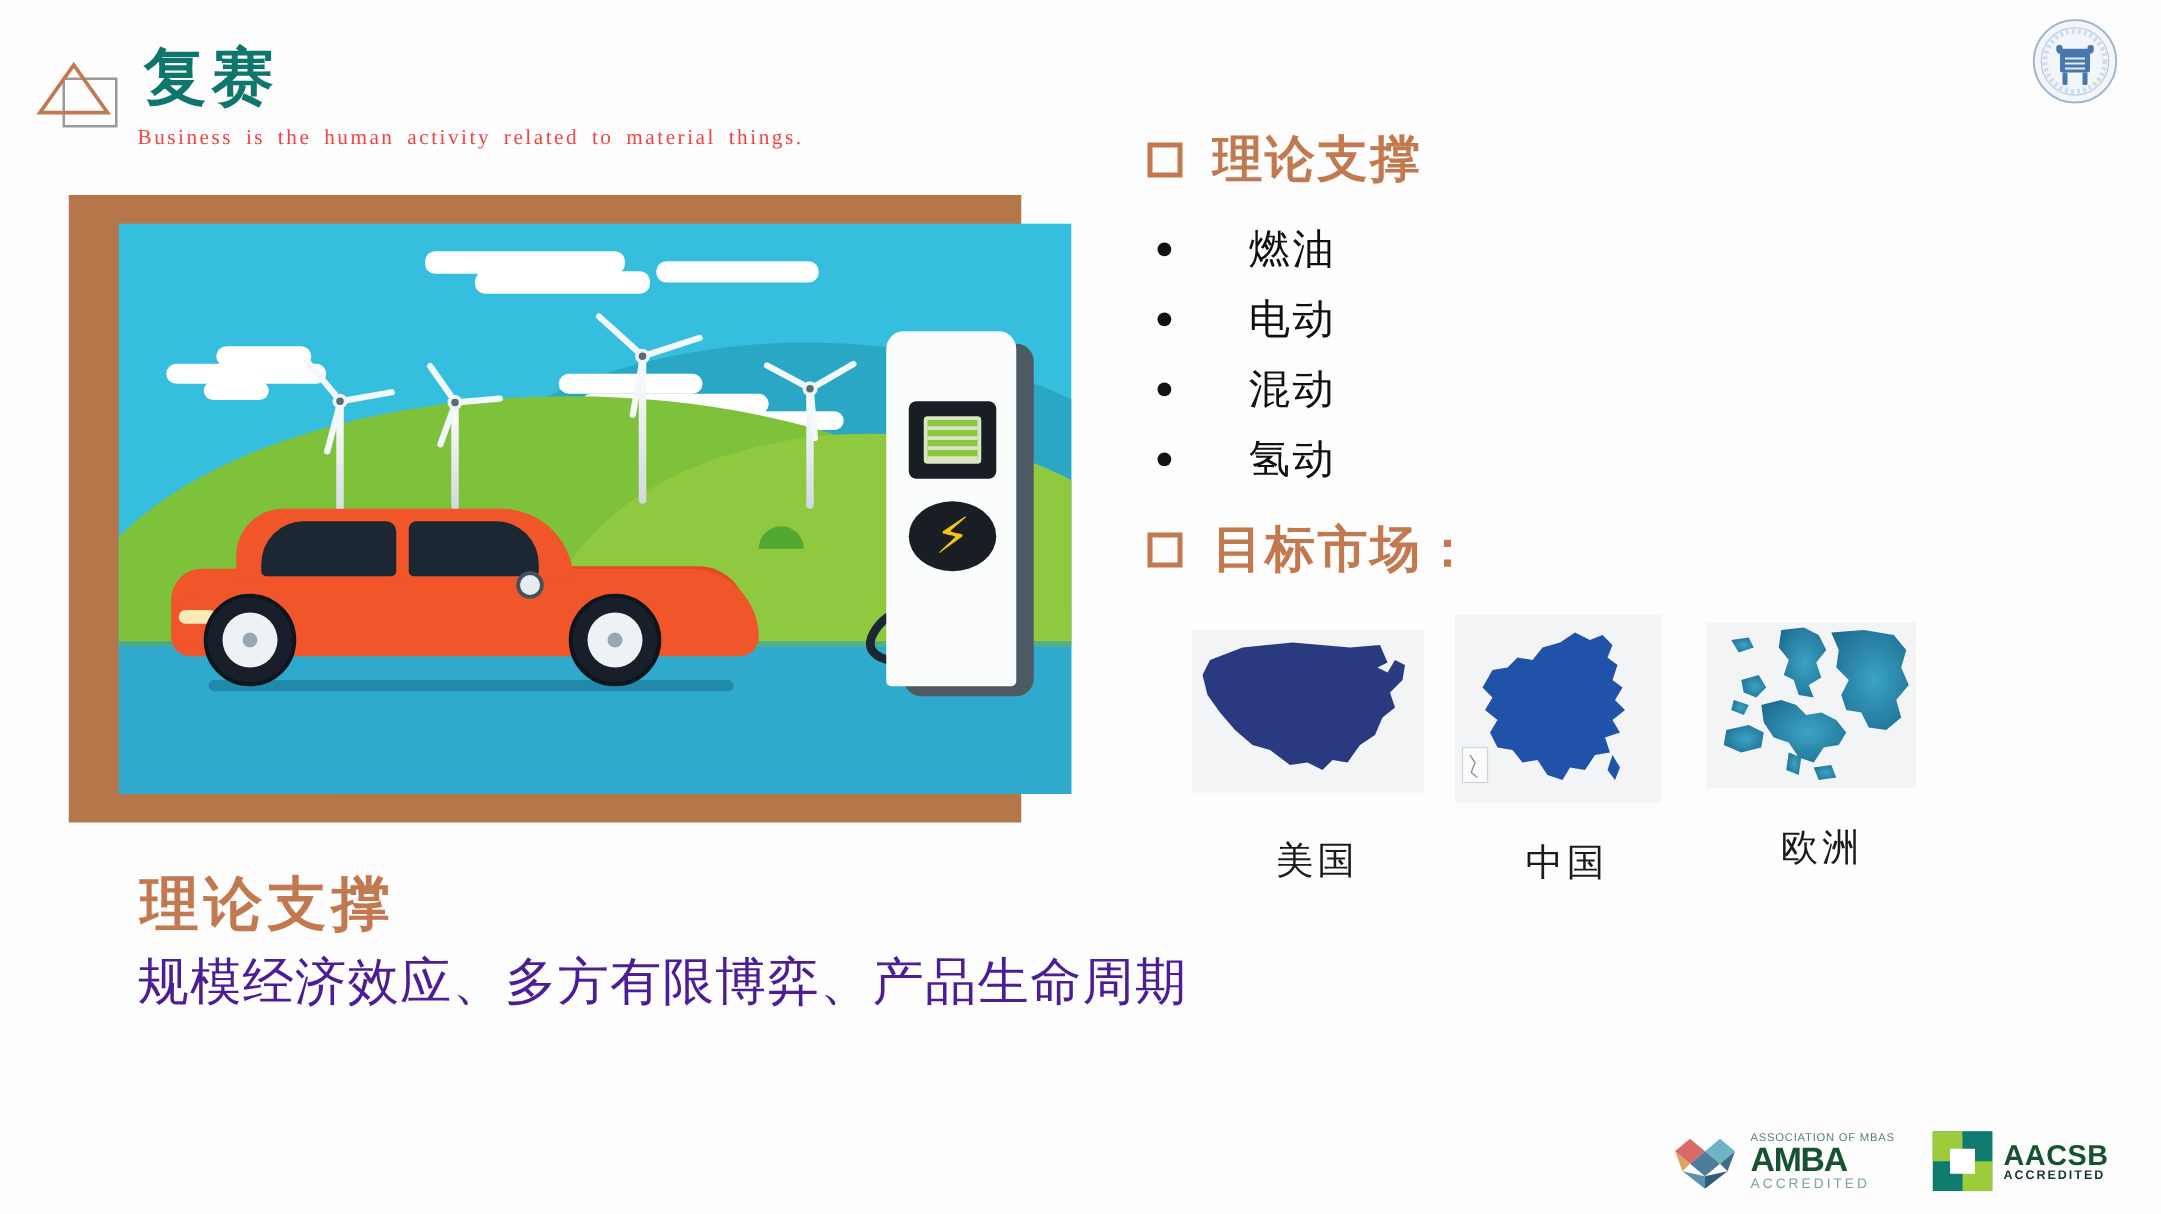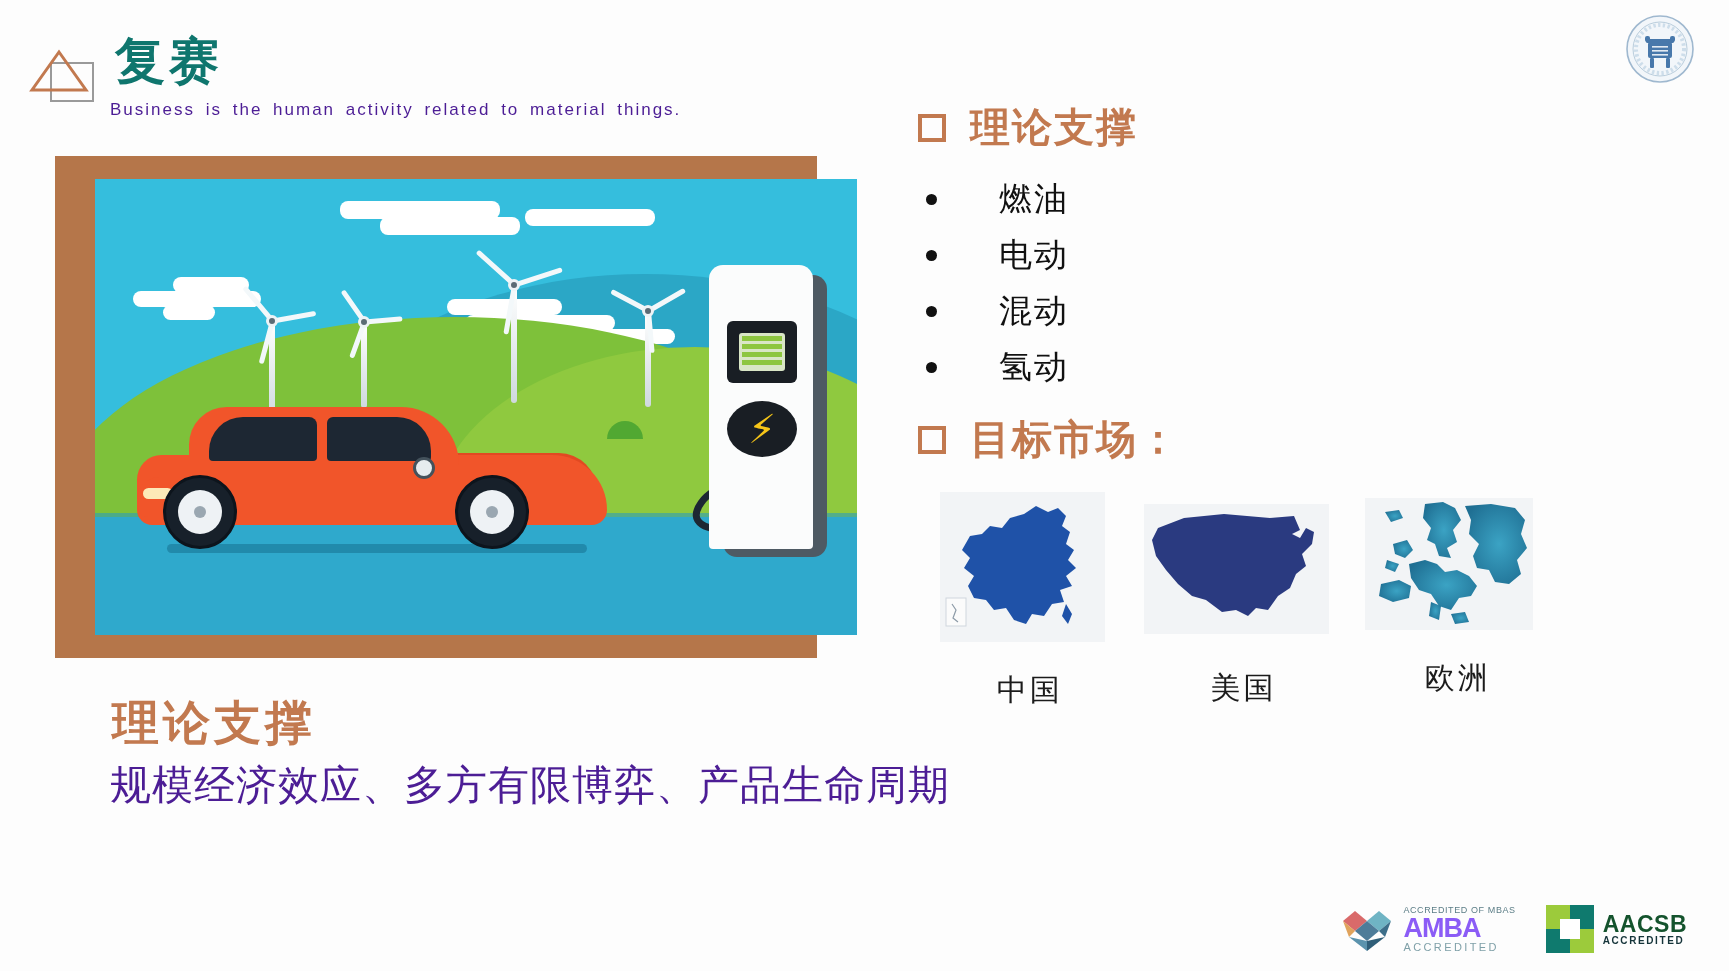--- a/index.html
+++ b/index.html
@@ -20,23 +20,23 @@
   .hdr-icon .tri-svg { position: absolute; left: 2px; top: 12px; }
 
   .page-title {
     position: absolute; left: 115px; top: 36px;
     font-size: 50px; font-weight: 700; letter-spacing: 4px;
     color: #0f766e; line-height: 1.0;
     font-family: "DejaVu Sans", "Liberation Sans", sans-serif;
   }
   .page-sub {
     position: absolute; left: 110px; top: 100px;
-    font-size: 17px; color: #4c1d95; letter-spacing: 2.0px;
+    font-size: 17px; color: #ef4444; letter-spacing: 2.0px;
     word-spacing: 4px;
-    font-family: Liberation Sans, sans-serif;
+    font-family: Liberation Serif, serif;
   }
 
   
   .seal { position: absolute; right: 32px; top: 12px; width: 74px; height: 74px; }
 
   
   .illus-frame {
     position: absolute; left: 55px; top: 156px; width: 762px; height: 502px;
     background: #b5764a;
   }
@@ -180,21 +180,21 @@
     position: absolute; left: 110px; top: 758px;
     font-size: 41px; color: #4c1d95; letter-spacing: 1px; font-weight: 500;
     font-family: "DejaVu Sans", "Liberation Sans", sans-serif;
   }
 
   
   .accred { position: absolute; right: 42px; bottom: 18px; display: flex; align-items: center; gap: 30px; }
   .amba { display: flex; align-items: center; gap: 6px; }
   .amba-txt { line-height: 1; }
   .amba-assoc { font-size: 9px; letter-spacing: .6px; color: #5b7d86; display:block; }
-  .amba-main { font-size: 27px; font-weight: 700; color: #8b5cf6; letter-spacing: -1px; display:block; }
+  .amba-main { font-size: 27px; font-weight: 700; color: #14532d; letter-spacing: -1px; display:block; }
   .amba-acc { font-size: 11px; letter-spacing: 2.4px; color: #7fa0a8; display:block; }
   .aacsb { display: flex; align-items: center; gap: 9px; }
   .aacsb-txt { line-height: 1.05; }
   .aacsb-main { font-size: 23px; font-weight: 700; color: #14532d; letter-spacing: .5px; display:block; }
   .aacsb-acc { font-size: 10px; letter-spacing: 1.6px; color: #15343a; font-weight: 700; display:block; }
 </style>
 </head>
 <body>
 
 <div class="slide">
@@ -346,45 +346,45 @@
 
   <div class="sec" style="left:918px; top:412px;">
     <div class="sec-head">
       <div class="marker"></div>
       <div class="sec-title">目标市场：</div>
     </div>
   </div>
 
   <div class="maps">
 
+    <div class="map-card" style="width:200px; margin-left:24px;">
+      <div class="plate" style="width:185px; height:130px; margin-top:12px;">
+        <svg viewBox="0 0 185 130" width="185" height="130">
+          <path d="M14,24 L40,14 L80,10 L126,14 L150,12 L156,26 L148,30 L156,34 L162,24
+                   L170,28 L168,40 L158,50 L162,62 L152,70 L146,84 L134,92 L124,106
+                   L112,104 L104,112 L92,106 L78,108 L62,96 L48,92 L34,80 L22,66
+                   L12,52 L8,36 Z" fill="#2a3a80"></path>
+        </svg>
+      </div>
+      <div class="map-label" style="top:176px;">美国</div>
+    </div>
+
     <div class="map-card" style="width:180px; margin-left:10px;">
       <div class="plate" style="width:165px; height:150px;">
         <svg viewBox="0 0 165 150" width="165" height="150">
           <path d="M22,58 L30,44 L42,42 L50,34 L62,36 L70,26 L84,22 L96,14 L108,20 L118,16
                    L126,24 L122,34 L130,40 L126,52 L134,58 L128,68 L136,76 L126,84 L132,94
                    L120,98 L124,110 L112,112 L104,124 L92,122 L86,132 L74,128 L66,116
                    L54,118 L46,108 L34,106 L28,94 L34,84 L24,76 L30,66 Z" fill="#1f52a8"></path>
           <rect x="6" y="106" width="20" height="28" fill="#fbfbfb" stroke="#cfd6dd" stroke-width="1"></rect>
           <path d="M12,112 L16,118 L13,126 L18,130" stroke="#8c9aa7" stroke-width="1.2" fill="none"></path>
           <path d="M126,112 L132,122 L128,132 L122,124 Z" fill="#1f52a8"></path>
         </svg>
       </div>
       <div class="map-label" style="top:178px;">中国</div>
-    </div>
-
-    <div class="map-card" style="width:200px; margin-left:24px;">
-      <div class="plate" style="width:185px; height:130px; margin-top:12px;">
-        <svg viewBox="0 0 185 130" width="185" height="130">
-          <path d="M14,24 L40,14 L80,10 L126,14 L150,12 L156,26 L148,30 L156,34 L162,24
-                   L170,28 L168,40 L158,50 L162,62 L152,70 L146,84 L134,92 L124,106
-                   L112,104 L104,112 L92,106 L78,108 L62,96 L48,92 L34,80 L22,66
-                   L12,52 L8,36 Z" fill="#2a3a80"></path>
-        </svg>
-      </div>
-      <div class="map-label" style="top:176px;">美国</div>
     </div>
 
     <div class="map-card" style="width:185px; margin-left:22px;">
       <div class="plate" style="width:168px; height:132px; margin-top:6px;">
         <svg viewBox="0 0 168 132" width="168" height="132">
           <defs>
             <radialGradient id="eu" cx="55%" cy="50%" r="62%">
               <stop offset="0%" stop-color="#3ba3c4"></stop>
               <stop offset="100%" stop-color="#1f6f93"></stop>
             </radialGradient>
@@ -421,21 +421,21 @@
           <polygon points="6,16 18,6 30,16 18,26" fill="#d96a6a"></polygon>
           <polygon points="30,16 42,6 54,16 42,26" fill="#6fb4c4"></polygon>
           <polygon points="18,26 30,16 42,26 30,36" fill="#4e7c99"></polygon>
           <polygon points="6,16 18,26 12,32" fill="#e0a35c"></polygon>
           <polygon points="54,16 42,26 48,32" fill="#3d6f8a"></polygon>
           <polygon points="12,32 30,36 30,46" fill="#5b93ad"></polygon>
           <polygon points="48,32 30,36 30,46" fill="#2f5e78"></polygon>
         </g>
       </svg>
       <span class="amba-txt">
-        <span class="amba-assoc">ACCREDITED OF MBAS</span>
+        <span class="amba-assoc">ASSOCIATION OF MBAS</span>
         <span class="amba-main">AMBA</span>
         <span class="amba-acc">ACCREDITED</span>
       </span>
     </div>
 
     <div class="aacsb">
       <svg width="48" height="48" viewBox="0 0 48 48">
         <rect x="0" y="0" width="48" height="48" fill="#0f7a6e"></rect>
         <path d="M0,0 L24,0 L24,24 L0,24 Z" fill="#9ccb3b"></path>
         <path d="M24,24 L48,24 L48,48 L24,48 Z" fill="#9ccb3b"></path>

